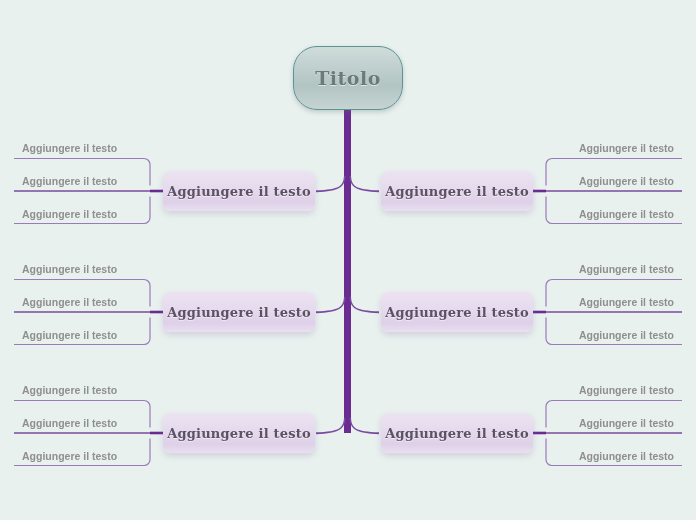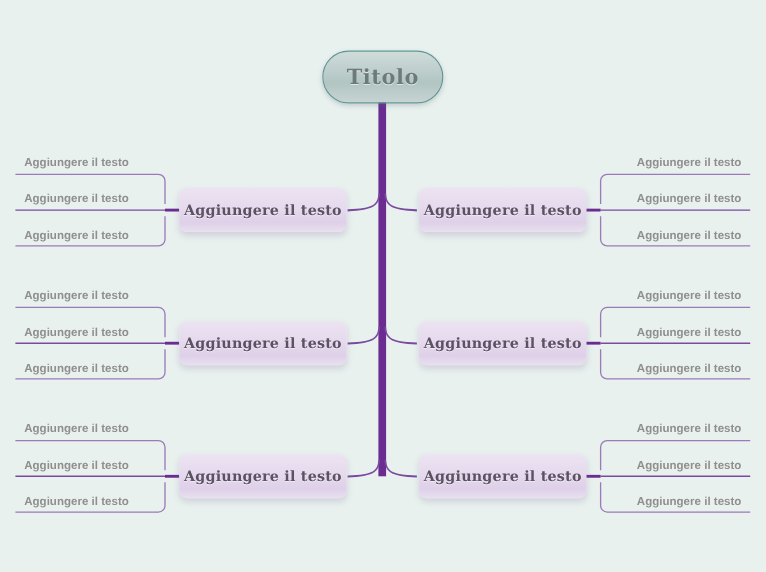--- a/index.html
+++ b/index.html
@@ -31,21 +31,21 @@
     height: 520px;
     pointer-events: none;
   }
 
   
   .root-node {
     position: absolute;
     left: 293px;
     top: 46px;
     width: 110px;
-    height: 48px;
+    height: 64px;
     border-radius: 24px;
     border: 1px solid #5d9494;
     background: linear-gradient(180deg,
                 #cfdcda 0%,
                 #bdcecc 38%,
                 #b2c5c3 62%,
                 #c6d4d2 100%);
     box-shadow: 0 2px 5px rgba(90, 110, 110, 0.30);
     display: flex;
     align-items: center;

